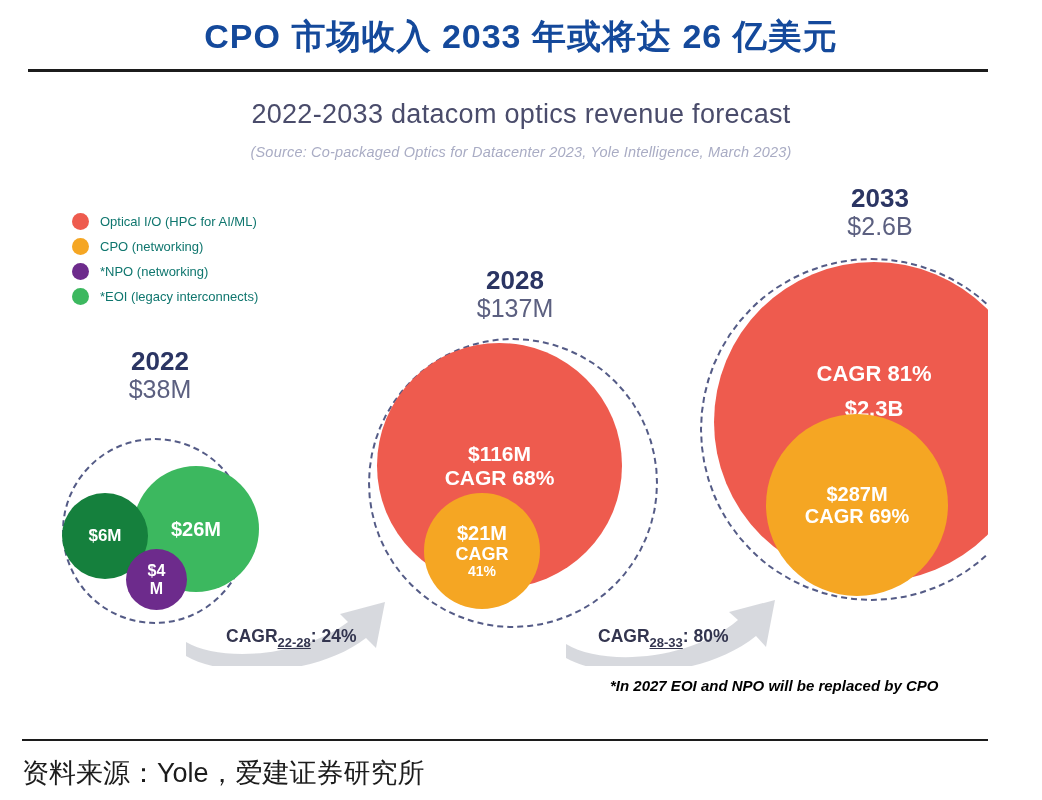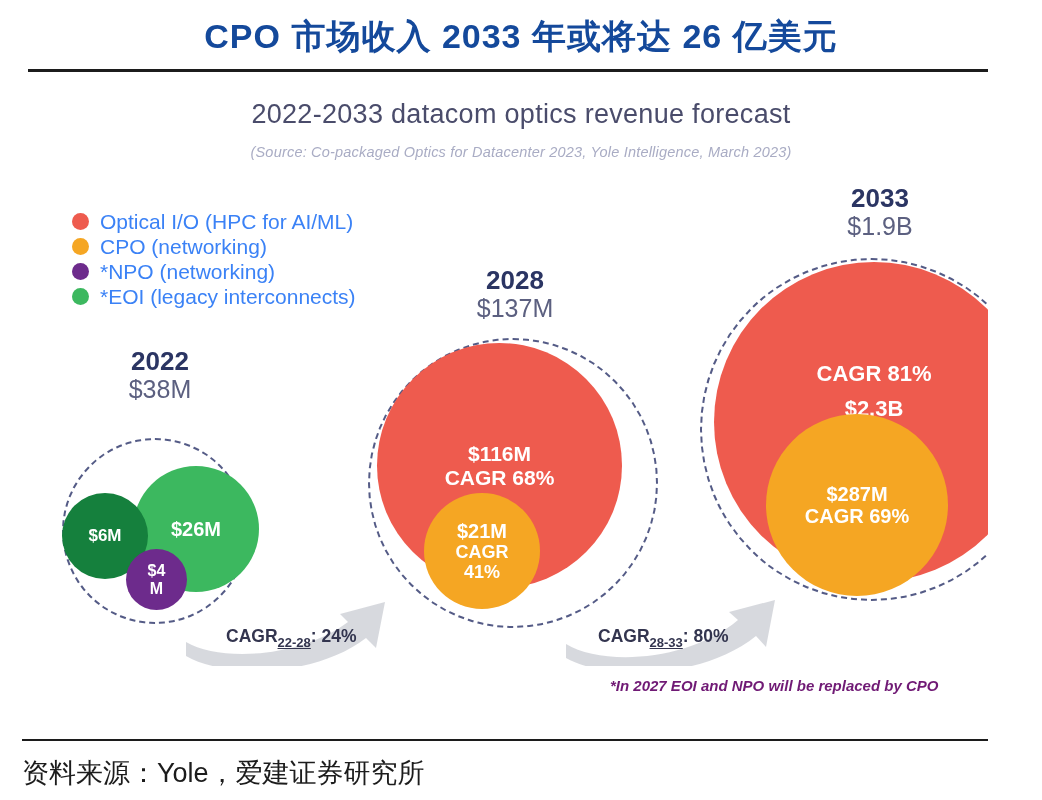--- a/index.html
+++ b/index.html
@@ -75,22 +75,22 @@
     align-items: center;
     height: 25px;
   }
   .legend-dot {
     width: 17px; height: 17px;
     border-radius: 50%;
     margin-right: 11px;
     flex: 0 0 auto;
   }
   .legend-label {
-    font-size: 21px;
-    color: #3b82f6;
+    font-size: 13px;
+    color: #0f766e;
     white-space: nowrap;
   }
 
   
   .cluster-label {
     position: absolute;
     text-align: center;
     white-space: nowrap;
   }
   .cluster-year {
@@ -146,21 +146,21 @@
     text-decoration: underline;
   }
 
   
   #footnote {
     position: absolute;
     left: 610px; top: 671px;
     font-size: 15px;
     font-style: italic;
     font-weight: bold;
-    color: #701a75;
+    color: #000000;
     white-space: nowrap;
   }
 
   
   #bottom-rule {
     position: absolute;
     left: 22px; top: 733px;
     width: 998px; height: 2px;
     background: #1c1c1c;
   }
@@ -225,26 +225,26 @@
     <div class="cluster-total">$137M</div>
   </div>
   <div class="dash-circle" style="left:368px; top:332px; width:290px; height:290px;"></div>
   <div class="bubble" style="left:377px; top:337px; width:245px; height:245px; background:#ee5b4e;">
     <span class="bubble-line" style="font-size:21px;">$116M</span>
     <span class="bubble-line" style="font-size:21px;">CAGR 68%</span>
   </div>
   <div class="bubble" style="left:424px; top:487px; width:116px; height:116px; background:#f5a623;">
     <span class="bubble-line" style="font-size:20px;">$21M</span>
     <span class="bubble-line" style="font-size:18px;">CAGR</span>
-    <span class="bubble-line" style="font-size:18px;">41%</span>
+    <span class="bubble-line" style="font-size:14px;">41%</span>
   </div>
 
   <div class="cluster-label" style="left:790px; top:178px; width:180px;">
     <div class="cluster-year">2033</div>
-    <div class="cluster-total">$1.9B</div>
+    <div class="cluster-total">$2.6B</div>
   </div>
   <div class="dash-circle" style="left:700px; top:252px; width:343px; height:343px;"></div>
   <div class="bubble" style="left:714px; top:256px; width:320px; height:320px; background:#ee5b4e;">
     <span class="bubble-line" style="font-size:22px; margin-top:-60px;">$2.3B</span>
     <span class="bubble-line" style="font-size:22px; margin-top:-60px;">CAGR 81%</span>
   </div>
   <div class="bubble" style="left:766px; top:408px; width:182px; height:182px; background:#f5a623;">
     <span class="bubble-line" style="font-size:20px;">$287M</span>
     <span class="bubble-line" style="font-size:20px;">CAGR 69%</span>
   </div>

